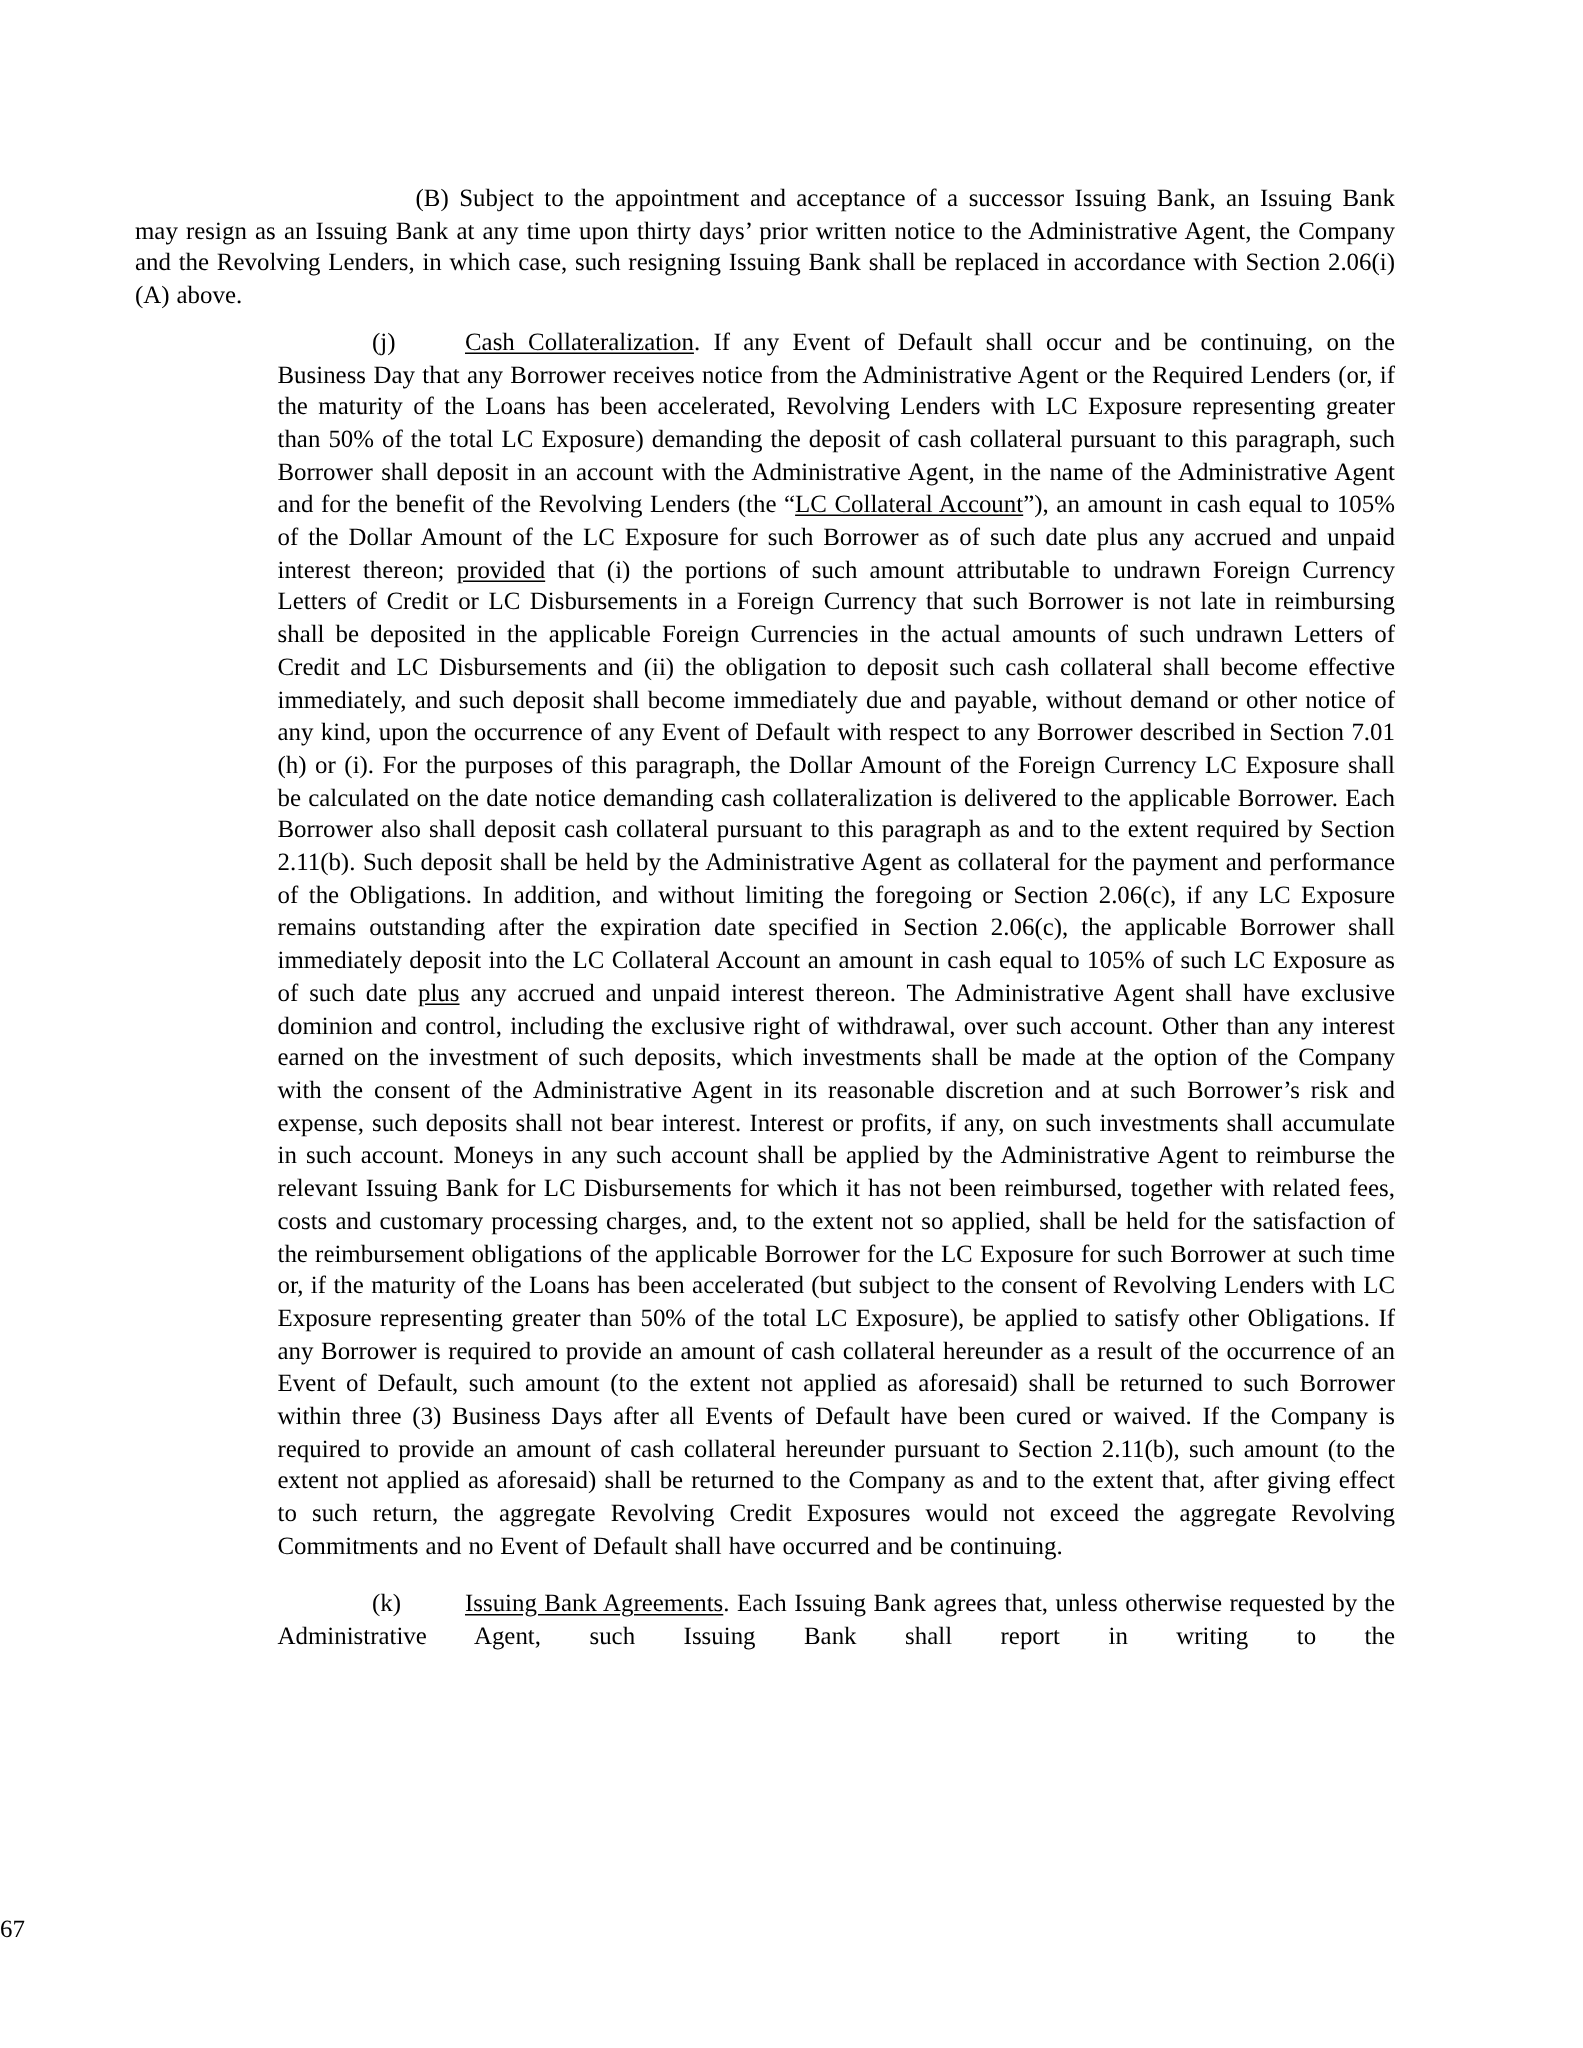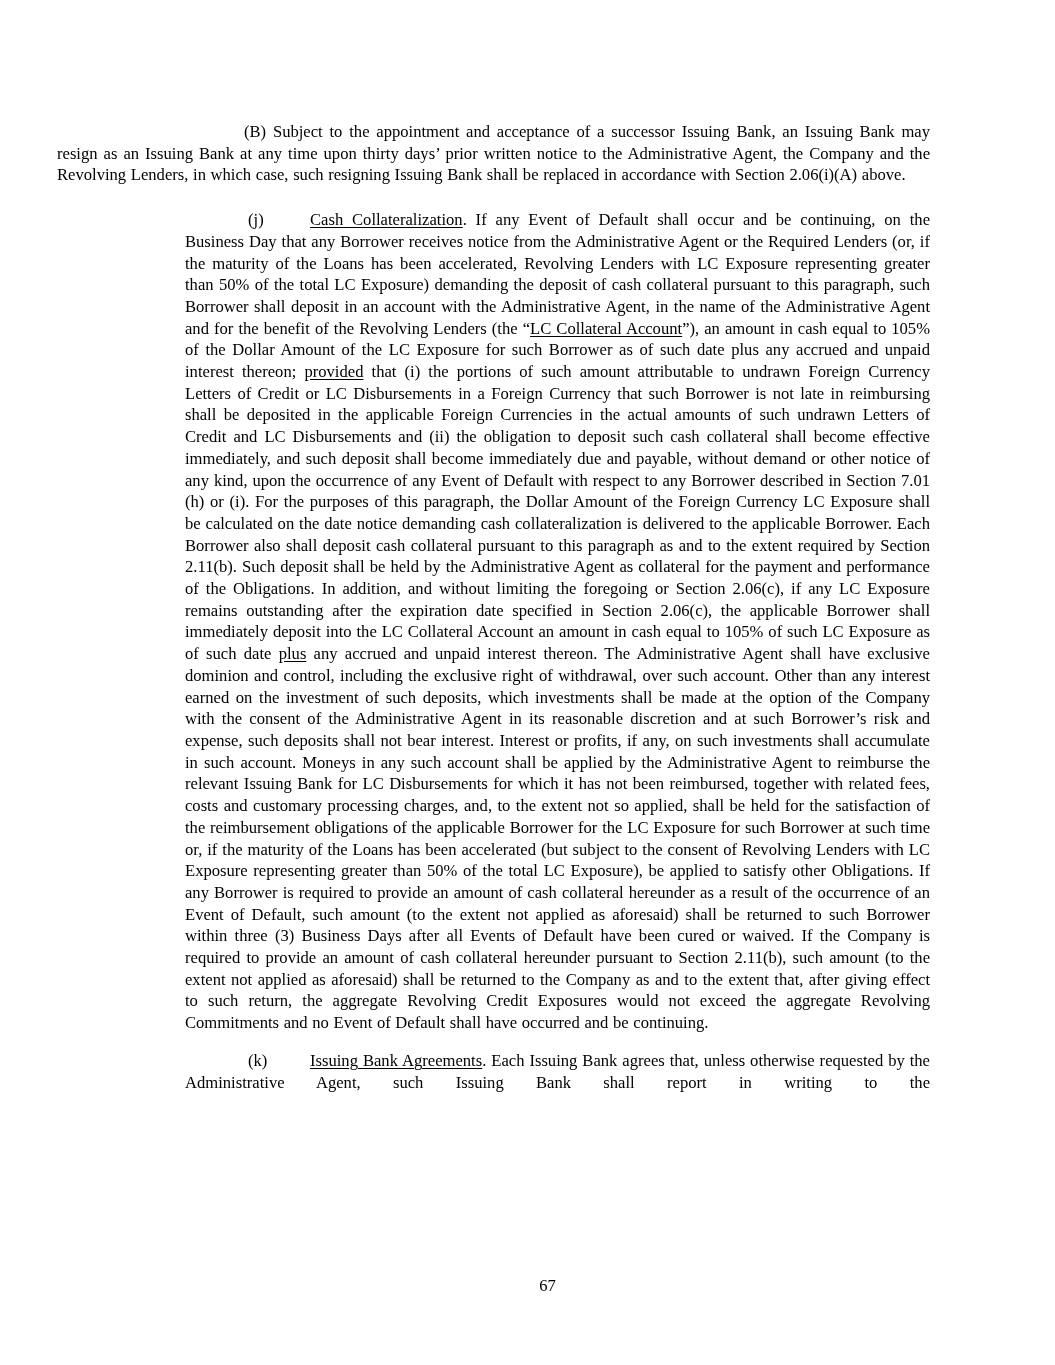--- a/index.html
+++ b/index.html
@@ -20,52 +20,51 @@
     top: 0; left: 0; right: 0; bottom: 0;
     background: #ffffff;
   }
   .para {
     font-size: 16.6px;
     line-height: 21.7px;
     text-align: justify;
     word-spacing: 0.5px;
   }
   #para-b {
-    margin: 121px 125px 0 57px;
+    margin: 121px 125px 0 90px;
     text-indent: 187px;
   }
   .indent-block {
     margin-left: 185px;
     margin-right: 125px;
   }
   #para-j {
-    margin-top: 23px;
+    margin-top: 9px;
     text-indent: 63px;
   }
   #para-k {
     text-indent: 63px;
     text-align-last: justify;
   }
   .label {
     display: inline-block;
     width: 62px;
     text-indent: 0;
   }
   .u {
     text-decoration: underline;
     text-underline-offset: 2px;
   }
   .page-number {
     position: absolute;
     left: 0;
     right: 0;
     top: 1276px;
-    text-align: center;
+    text-align: left;
     font-size: 16.6px;
-    padding-left: 40px;
   }
 </style>
 </head>
 <body>
 
 <div class="page">
 
   <p class="para" id="para-b"><span>(B) Subject to the appointment and acceptance of a successor Issuing Bank, an Issuing Bank may resign as an Issuing Bank at any time upon thirty days’ prior written notice to the Administrative Agent, the Company and the Revolving Lenders, in which case, such resigning Issuing Bank shall be replaced in accordance with Section 2.06(i)(A) above.</span></p>
 
   <div class="indent-block">

